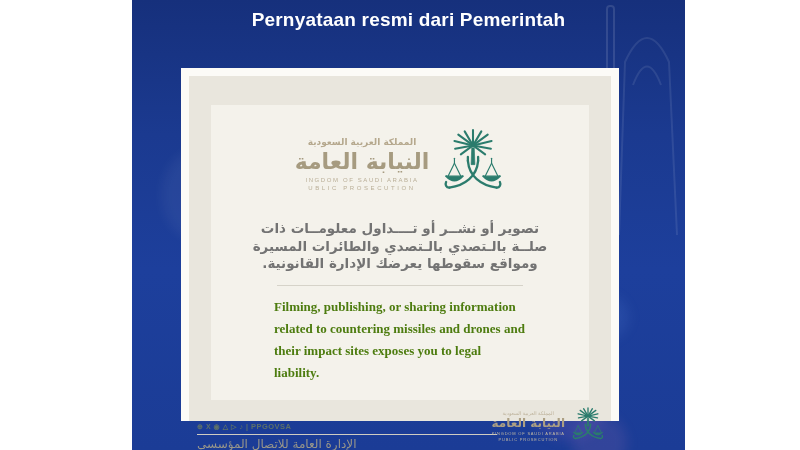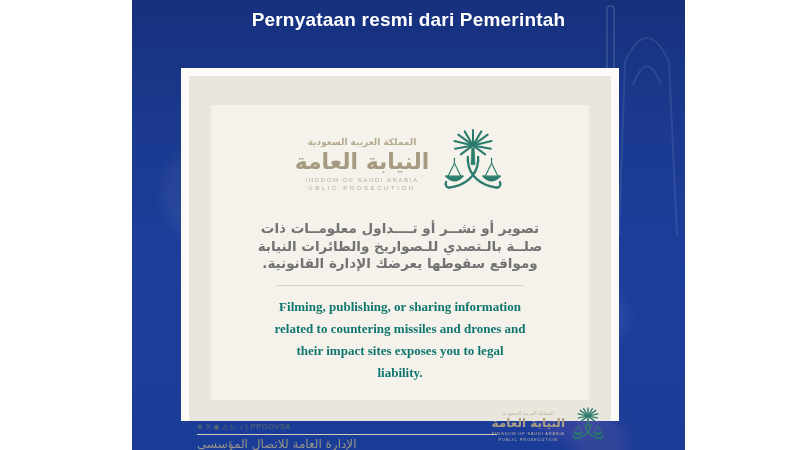--- a/index.html
+++ b/index.html
@@ -28,25 +28,25 @@
   .logo-ar-small{font-family:"DejaVu Sans",sans-serif;font-size:9px;color:#b5a88d;font-weight:bold;}
   .logo-ar-big{font-family:"DejaVu Sans",sans-serif;font-size:22px;color:#a69b80;font-weight:bold;
     margin-top:2px;}
   .logo-en{direction:ltr;font-size:6px;letter-spacing:1.6px;color:#b9ae97;margin-top:3px;}
   .logo-en.l2{letter-spacing:2.6px;margin-top:2px;}
   
   .ar-msg{direction:rtl;text-align:center;margin-top:17px;color:#737373;font-weight:bold;
     font-family:"DejaVu Sans",sans-serif;font-size:13.5px;line-height:17.5px;}
   .divider{width:246px;height:1px;background:#d6d3c9;margin:12px auto 10px auto;}
   
-  .en-msg{width:252px;margin:0 auto;color:#0f766e;font-weight:bold;
-    font-family:"Liberation Serif",serif;font-size:13px;line-height:22px;text-align:center;}
+  .en-msg{width:252px;margin:0 auto;color:#4d7c0f;font-weight:bold;
+    font-family:"Liberation Serif",serif;font-size:13px;line-height:22px;text-align:left;}
   
   .social-row{position:absolute;left:16px;top:354px;color:#5d7169;font-size:7px;
-    display:flex;align-items:center;gap:3px;font-weight:normal;}
+    display:flex;align-items:center;gap:3px;font-weight:bold;}
   .social-row .glyph{font-size:7px;line-height:7px;}
   .social-row .handle{letter-spacing:0.5px;font-size:7.5px;}
   .foot-rule{position:absolute;left:16px;top:366px;width:300px;height:1px;background:#cfccc2;}
   .foot-dept{position:absolute;left:16px;top:369px;direction:ltr;
     font-family:"DejaVu Sans",sans-serif;font-size:12px;color:#98968a;}
   .mini-logo{position:absolute;right:14px;top:338px;display:flex;align-items:center;gap:6px;}
   .mini-text{text-align:center;direction:rtl;}
   .mini-ar-small{font-family:"DejaVu Sans",sans-serif;font-size:5px;color:#bdb29b;}
   .mini-ar-big{font-family:"DejaVu Sans",sans-serif;font-size:12px;color:#ac9f83;font-weight:bold;}
   .mini-en{direction:ltr;font-size:4px;letter-spacing:0.8px;color:#c3b9a4;margin-top:1px;}
@@ -123,21 +123,21 @@
                   <line x1="79" y1="58" x2="89" y2="78"></line>
                   <line x1="66" y1="78" x2="92" y2="78"></line>
                   <path d="M66,78 Q79,92 92,78" stroke-width="3" fill="#2b7c6d"></path>
                 </g>
               </g>
             </svg>
           </div>
 
           <div class="ar-msg">
             <div>تصوير أو نشــر أو تــــداول معلومــات ذات</div>
-            <div>صلــة بالـتصدي للـصواريخ والطائرات النيابة</div>
+            <div>صلــة بالـتصدي بالـتصدي والطائرات المسيرة</div>
             <div>ومواقع سقوطها يعرضك الإدارة القانونية.</div>
           </div>
 
           <div class="divider"></div>
 
           <div class="en-msg">
             <div>Filming, publishing, or sharing information</div>
             <div>related to countering missiles and drones and</div>
             <div>their impact sites exposes you to legal liability.</div>
           </div>

